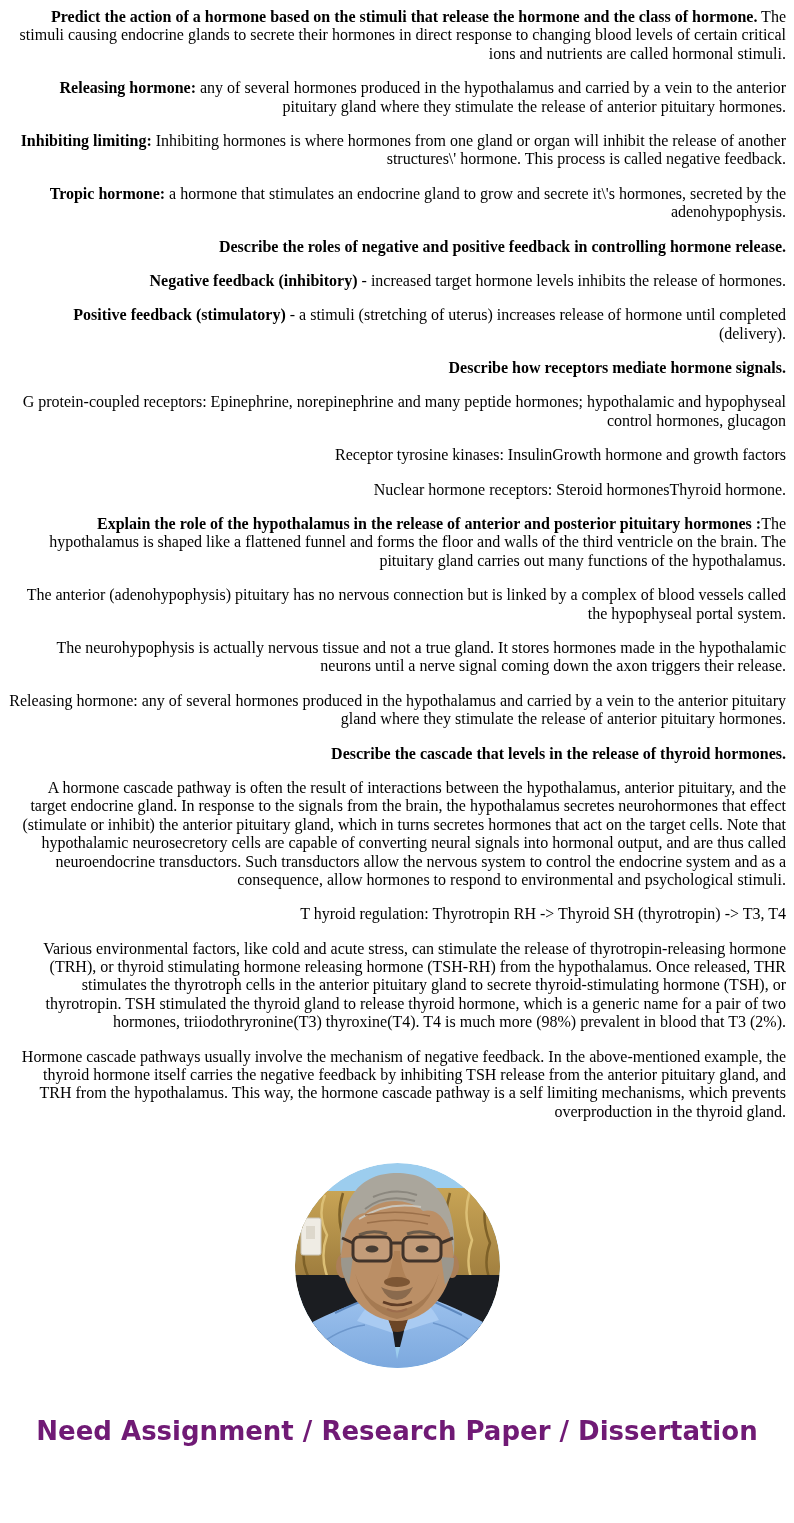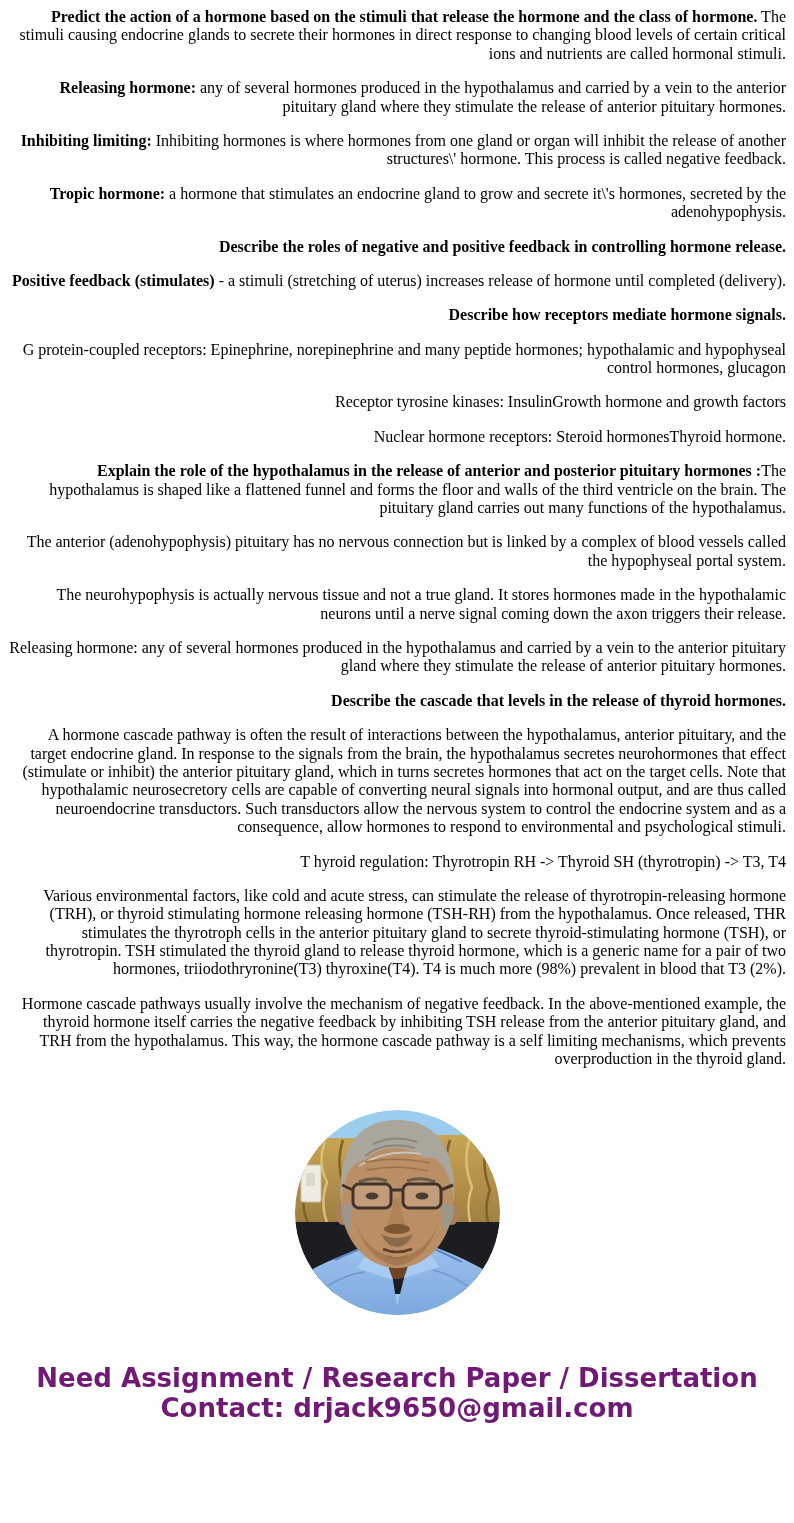--- a/index.html
+++ b/index.html
@@ -63,22 +63,23 @@
   <p><span class="lead">Predict the action of a hormone based on the stimuli that release the hormone and the class of hormone.</span><span> The stimuli causing endocrine glands to secrete their hormones in direct response to changing blood levels of certain critical ions and nutrients are called hormonal stimuli.</span></p>
 
   <p><span class="lead">Releasing hormone:</span><span> any of several hormones produced in the hypothalamus and carried by a vein to the anterior pituitary gland where they stimulate the release of anterior pituitary hormones.</span></p>
 
   <p><span class="lead">Inhibiting limiting:</span><span> Inhibiting hormones is where hormones from one gland or organ will inhibit the release of another structures\' hormone. This process is called negative feedback.</span></p>
 
   <p><span class="lead">Tropic hormone:</span><span> a hormone that stimulates an endocrine gland to grow and secrete it\'s hormones, secreted by the adenohypophysis.</span></p>
 
   <p><span class="lead">Describe the roles of negative and positive feedback in controlling hormone release.</span><span></span></p>
 
+  <p><span class="lead">Negative feedback (inhibitory)</span><span> - increased target hormone levels inhibits the release of hormones.</span></p>
 
-  <p><span class="lead">Positive feedback (stimulates)</span><span> - a stimuli (stretching of uterus) increases release of hormone until completed (delivery).</span></p>
+  <p><span class="lead">Positive feedback (stimulatory)</span><span> - a stimuli (stretching of uterus) increases release of hormone until completed (delivery).</span></p>
 
   <p><span class="lead">Describe how receptors mediate hormone signals.</span><span></span></p>
 
   <p><span class="lead"></span><span>G protein-coupled receptors: Epinephrine, norepinephrine and many peptide hormones; hypothalamic and hypophyseal control hormones, glucagon</span></p>
 
   <p><span class="lead"></span><span>Receptor tyrosine kinases: InsulinGrowth hormone and growth factors</span></p>
 
   <p><span class="lead"></span><span>Nuclear hormone receptors: Steroid hormonesThyroid hormone.</span></p>
 
   <p><span class="lead">Explain the role of the hypothalamus in the release of anterior and posterior pituitary hormones :</span><span>The hypothalamus is shaped like a flattened funnel and forms the floor and walls of the third ventricle on the brain. The pituitary gland carries out many functions of the hypothalamus.</span></p>
@@ -162,16 +163,15 @@
         <rect x="108" y="74" width="38" height="24" rx="6" fill="rgba(240,238,232,0.15)" stroke="#41332a" stroke-width="3"></rect>
         <path d="M96,80 L108,80" stroke="#41332a" stroke-width="3" fill="none"></path>
         <path d="M58,80 L47,75" stroke="#41332a" stroke-width="3" fill="none"></path>
         <path d="M146,80 L158,75" stroke="#41332a" stroke-width="3" fill="none"></path>
       </g>
     </svg>
   </div>
 
   <div class="footer">
     <div>Need Assignment / Research Paper / Dissertation</div>
-    <div>Contact: drjack9650@gmail.com</div>
   </div>
 
 </div>
 
 </body></html>

